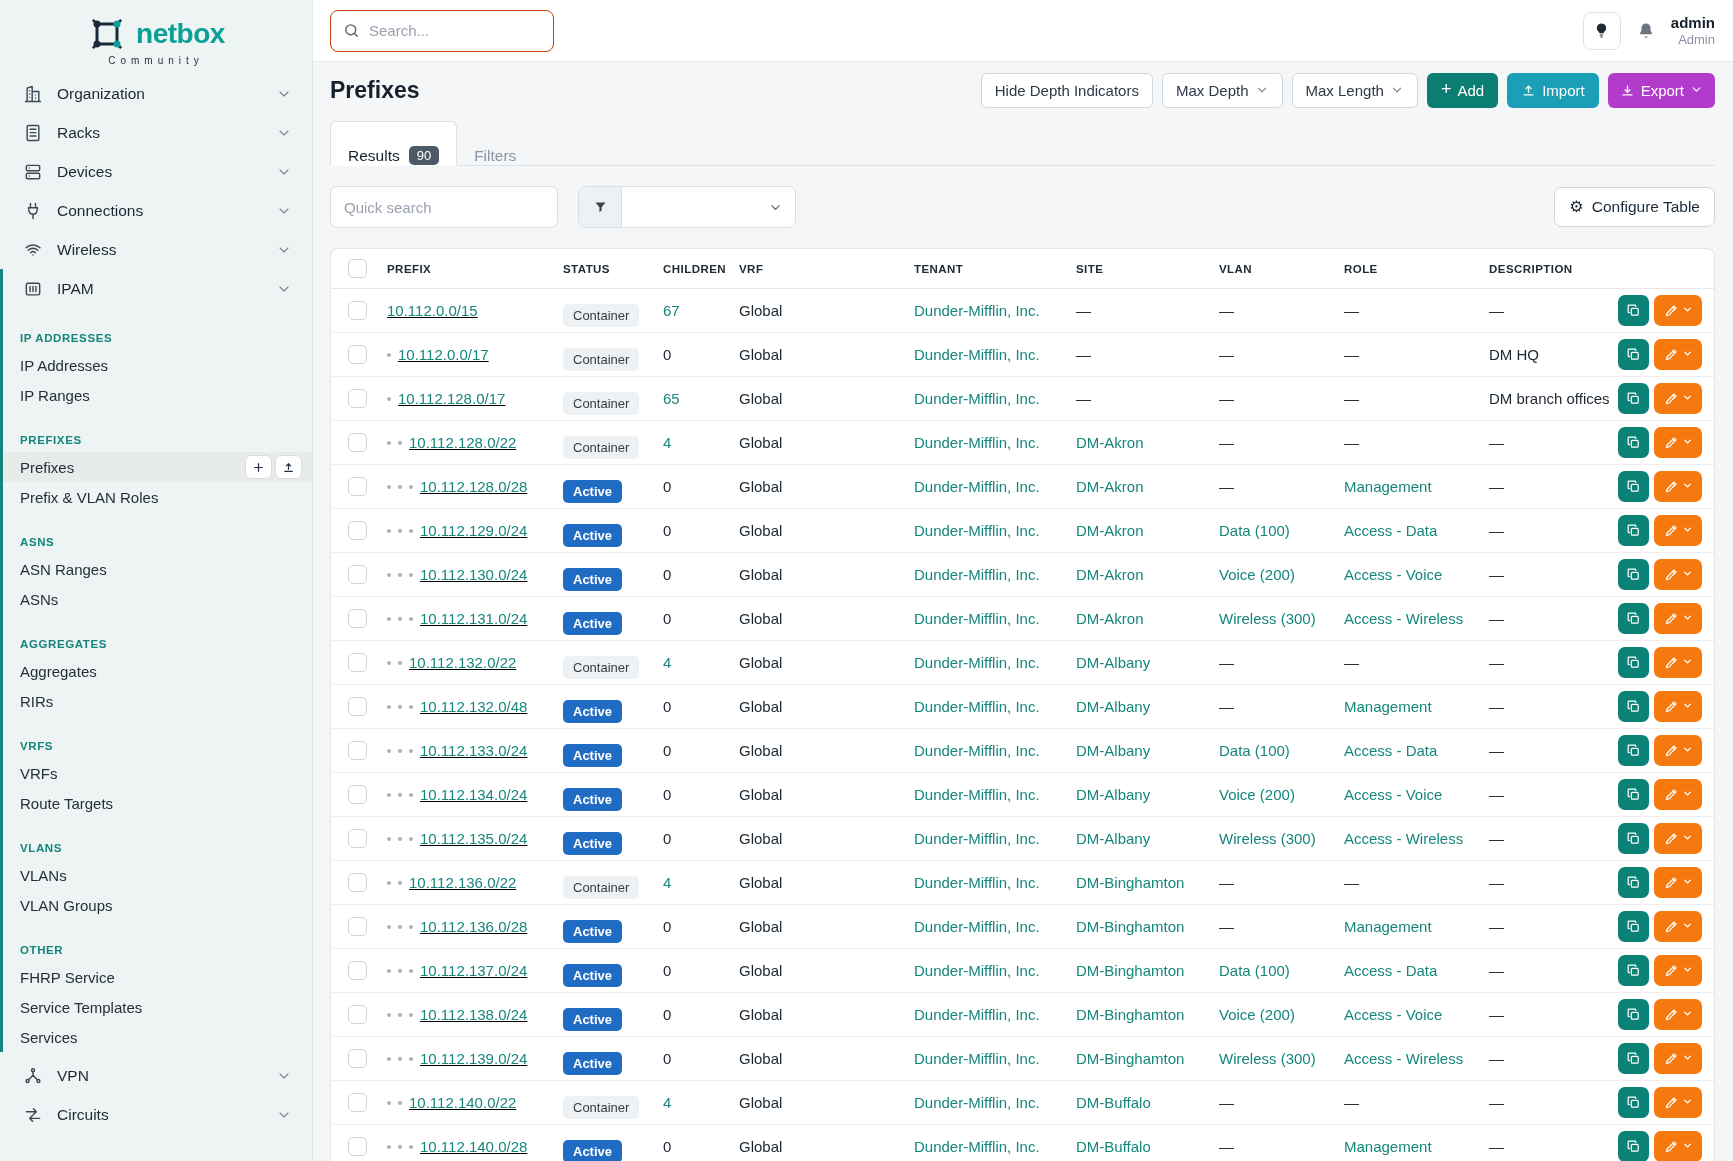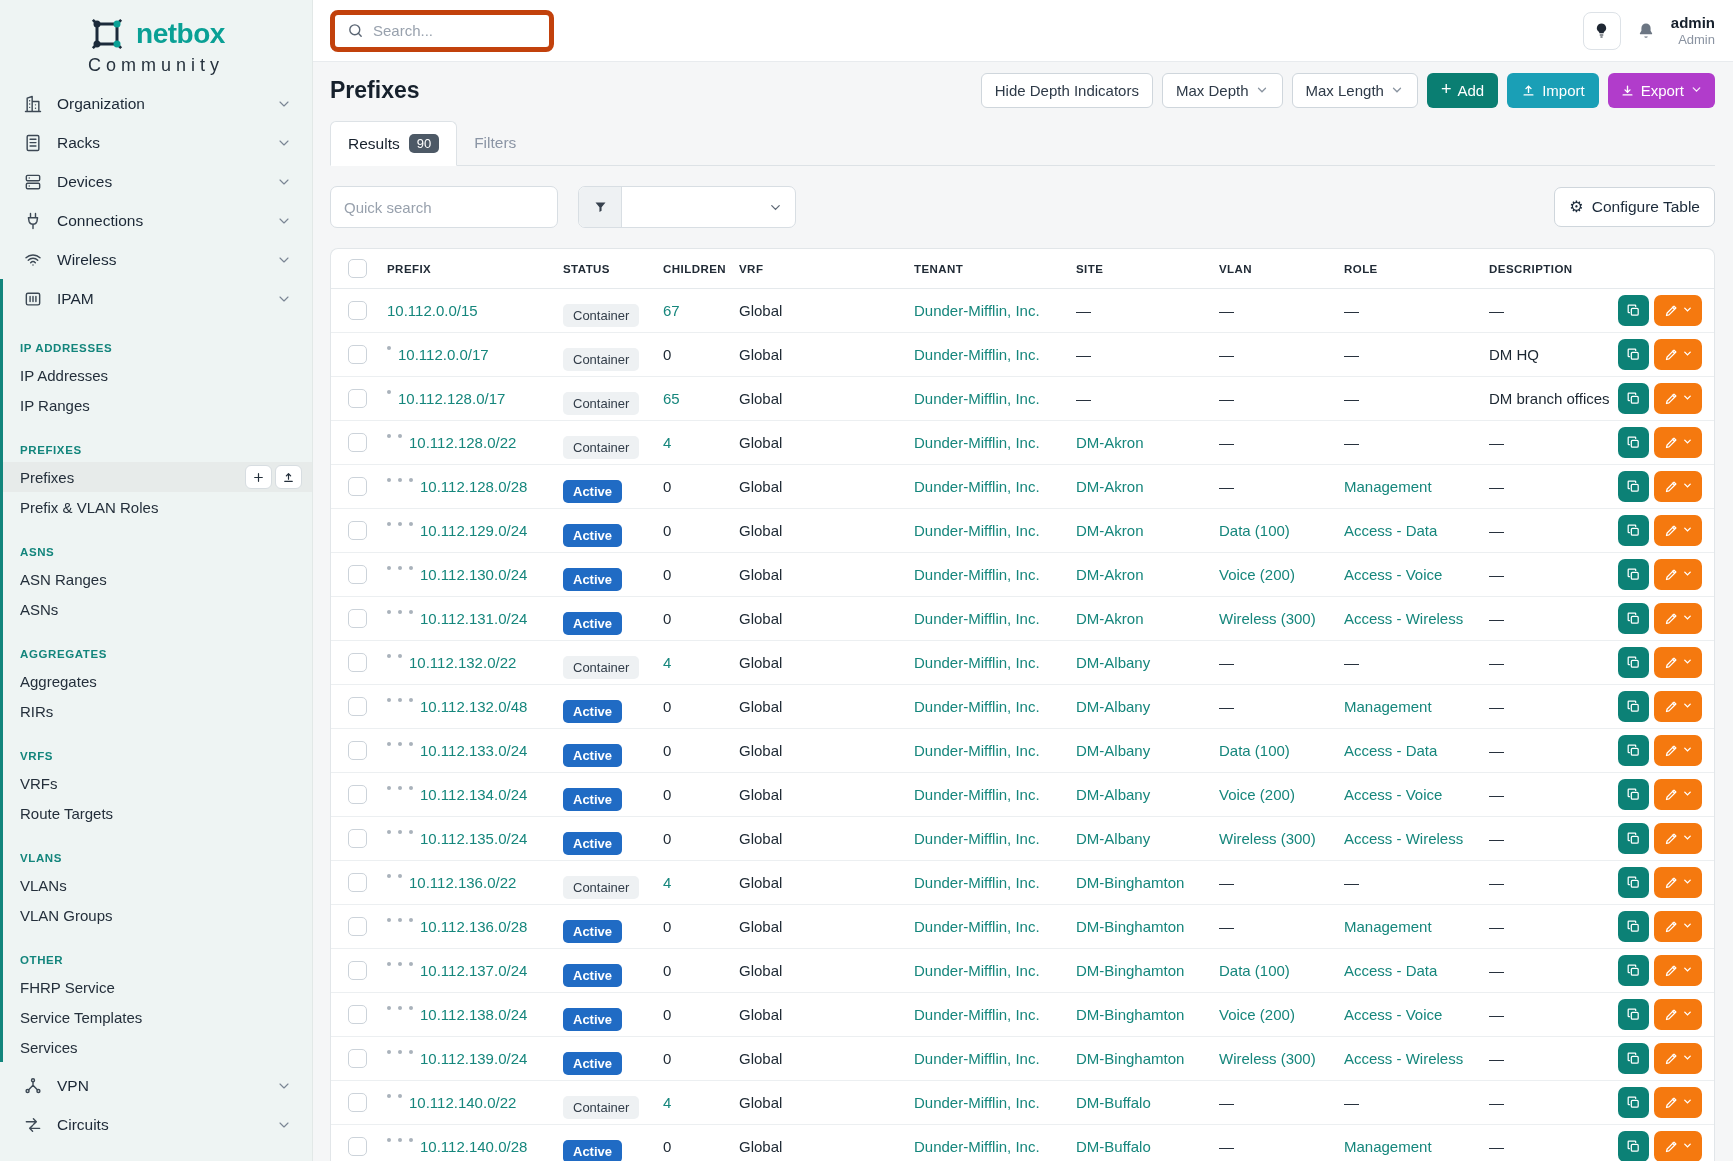--- a/index.html
+++ b/index.html
@@ -5,40 +5,40 @@
   * { margin:0; padding:0; box-sizing:border-box; }
   html,body { width:1733px; height:1161px; overflow:hidden; font-family:"Liberation Sans", sans-serif; background:#f5f6f7; }
   body { display:flex; }
 
   
   .sidebar { width:313px; flex-shrink:0; background:#eef4f3; border-right:1px solid #e2e8e7; height:100%; overflow:hidden; }
   .logo-block { padding-top:14px; display:flex; flex-direction:column; align-items:center; }
   .logo-row { display:flex; align-items:center; gap:9px; }
   .logo-mark { width:40px; height:40px; }
   .logo-text { font-size:28px; font-weight:700; color:var(--c-logo_teal); letter-spacing:-0.5px; }
-  .logo-sub { font-size:18px; color:#26323e; letter-spacing:5px; margin-top:1px; }
+  .logo-sub { font-size:10px; color:#26323e; letter-spacing:5px; margin-top:1px; }
   .nav-top { margin-top:8px; }
   .nav-item { display:flex; align-items:center; height:39px; padding:0 20px 0 23px; color:#1c2836; font-size:15.5px; cursor:pointer; }
   .nav-icon { width:20px; height:20px; color:#3c4854; margin-right:14px; flex-shrink:0; }
   .nav-icon svg, .nav-chevron svg { width:100%; height:100%; display:block; }
   .nav-chevron { width:16px; height:16px; color:#7a8694; margin-left:auto; }
   .ipam-wrap { border-left:3px solid #12857c; }
   .ipam-wrap .nav-item { padding-left:20px; }
   .side-heading { height:42px; display:flex; align-items:flex-end; padding:0 17px 6px; font-size:11.5px; font-weight:700; color:#13857c; letter-spacing:.6px; }
   .sub-item { display:flex; align-items:center; height:30px; padding:0 10px 0 17px; font-size:15px; color:#242f3b; text-decoration:none; cursor:pointer; }
   .sub-item.active { background:#e7ebea; }
   .qa-group { margin-left:auto; display:flex; gap:3px; }
   .qa-btn { width:27px; height:24px; background:#fff; border:1px solid #d7dde1; border-radius:6px; display:flex; align-items:center; justify-content:center; color:#222e3a; cursor:pointer; }
   .qa-btn svg { width:13px; height:13px; }
   .nav-bottom { margin-top:4px; }
 
   
   .main { flex:1; display:flex; flex-direction:column; height:100%; overflow:hidden; }
   .topbar { height:62px; background:#fff; border-bottom:1px solid #e8ebee; display:flex; align-items:center; padding:0 18px 0 17px; flex-shrink:0; }
-  .search-box { width:224px; height:42px; border:5px solid #c2410c; border-radius:8px; display:flex; align-items:center; padding:0 12px; gap:9px; background:#fff; }
+  .search-box { width:224px; height:42px; border:1px solid #c2410c; border-radius:8px; display:flex; align-items:center; padding:0 12px; gap:9px; background:#fff; }
   .search-box svg { width:17px; height:17px; color:#5a6573; flex-shrink:0; }
   .search-box input { border:none; outline:none; font-size:15px; width:100%; color:#242f3b; background:transparent; }
   .search-box input::placeholder { color:#98a1ad; }
   .topbar-right { margin-left:auto; display:flex; align-items:center; gap:15px; }
   .bulb-btn { width:38px; height:38px; border:1px solid #dde2e7; border-radius:8px; background:#fff; display:flex; align-items:center; justify-content:center; color:#1f2733; cursor:pointer; }
   .bulb-btn svg { width:17px; height:17px; }
   .bell-btn { width:20px; height:20px; color:#6c7683; cursor:pointer; }
   .bell-btn svg { width:100%; height:100%; }
   .user-block { text-align:right; line-height:1.2; }
   .user-name { font-size:15px; font-weight:700; color:#16202c; }
@@ -53,21 +53,21 @@
   .btn-outline .chev { color:#8a94a0; }
   .chev svg { width:14px; height:14px; display:block; }
   .btn-add { background:var(--c-add_green); color:#fff; padding:0 14px; font-weight:500; }
   .btn-add .plus { font-size:18px; font-weight:400; margin-top:-2px; }
   .btn-import { background:var(--c-import_cyan); color:#fff; padding:0 14px; font-weight:500; }
   .btn-export { background:var(--c-export_purple); color:#fff; padding:0 12px; font-weight:500; }
   .btn svg.mini { width:15px; height:15px; }
   .btn .chev-w svg { width:13px; height:13px; opacity:.9; }
 
   .tabs-row { margin-top:12px; display:flex; border-bottom:1px solid #dde2e6; height:46px; align-items:flex-end; }
-  .tab { padding:0 17px; height:45px; display:flex; align-items:center; gap:9px; font-size:15.5px; color:#8b95a5; cursor:pointer; }
+  .tab { padding:0 17px; height:45px; display:flex; align-items:flex-end; gap:9px; font-size:15.5px; color:#8b95a5; cursor:pointer; }
   .tab.active { background:#fff; border:1px solid #dde2e6; border-bottom:1px solid #fff; border-radius:6px 6px 0 0; color:#16202c; margin-bottom:-1px; }
   .tab-badge { background:var(--c-results_badge); color:#fff; border-radius:5px; font-size:13px; padding:2px 8px; }
 
   .toolbar { margin-top:20px; display:flex; align-items:center; flex-shrink:0; }
   .quick-search { width:228px; height:42px; border:1px solid #d8dee3; border-radius:7px; padding:0 13px; font-size:15px; font-family:inherit; color:#ef4444; outline:none; background:#fff; }
   .quick-search::placeholder { color:#98a1ad; }
   .filter-group { margin-left:20px; height:42px; width:218px; display:flex; border:1px solid #d8dee3; border-radius:7px; overflow:hidden; background:#fff; }
   .filter-addon { width:43px; background:#eef1f3; border-right:1px solid #d8dee3; display:flex; align-items:center; justify-content:center; color:#38424e; }
   .filter-addon svg { width:15px; height:15px; }
   .filter-select { flex:1; display:flex; align-items:center; justify-content:flex-end; padding-right:12px; color:#5d6875; cursor:pointer; }
@@ -76,21 +76,21 @@
   .gear-glyph { font-size:16px; line-height:1; }
 
   
   .table-card { margin-top:20px; background:#fff; border:1px solid #e2e6e9; border-bottom:none; border-radius:8px 8px 0 0; flex:1; overflow:hidden; }
   .trow { display:grid; grid-template-columns:56px 176px 100px 76px 175px 162px 143px 125px 145px 1fr 104px; align-items:center; }
   .thead { height:40px; border-bottom:1px solid #e5e9ec; }
   .th { font-size:11.5px; font-weight:700; color:#212b36; letter-spacing:.45px; }
   .tr { height:44px; border-bottom:1px solid #eceff1; font-size:15px; }
   .c-check { padding-left:17px; }
   input[type=checkbox] { appearance:none; width:19px; height:19px; border:1px solid #ccd3da; border-radius:5px; background:#fff; cursor:pointer; display:block; }
-  .c-prefix { display:flex; align-items:flex-start; }
+  .c-prefix { display:flex; align-items:center;text-decoration:underline; }
   .dot { width:4px; height:4px; border-radius:50%; background:#a9b2bb; margin-right:7px; flex-shrink:0; }
   a.tlink { color:var(--c-teal); text-decoration:none; cursor:pointer; }
   .plain { color:#1c2732; }
   .dash { color:#28323e; }
   .badge { display:inline-block; font-size:13px; padding:4px 10px; border-radius:5px;margin-top:9px; }
   .badge-container { background:var(--c-badge_gray_bg); color:var(--c-badge_gray_text); }
   .badge-active { background:var(--c-active_blue); color:#fff; font-weight:600; }
   .c-actions { display:flex; justify-content:flex-end; padding-right:12px; gap:5px; }
   .act-btn { height:31px; border:none; border-radius:7px; display:flex; align-items:center; justify-content:center; cursor:pointer; color:#fff; }
   .act-clone { width:31px; background:var(--c-clone_teal); }

